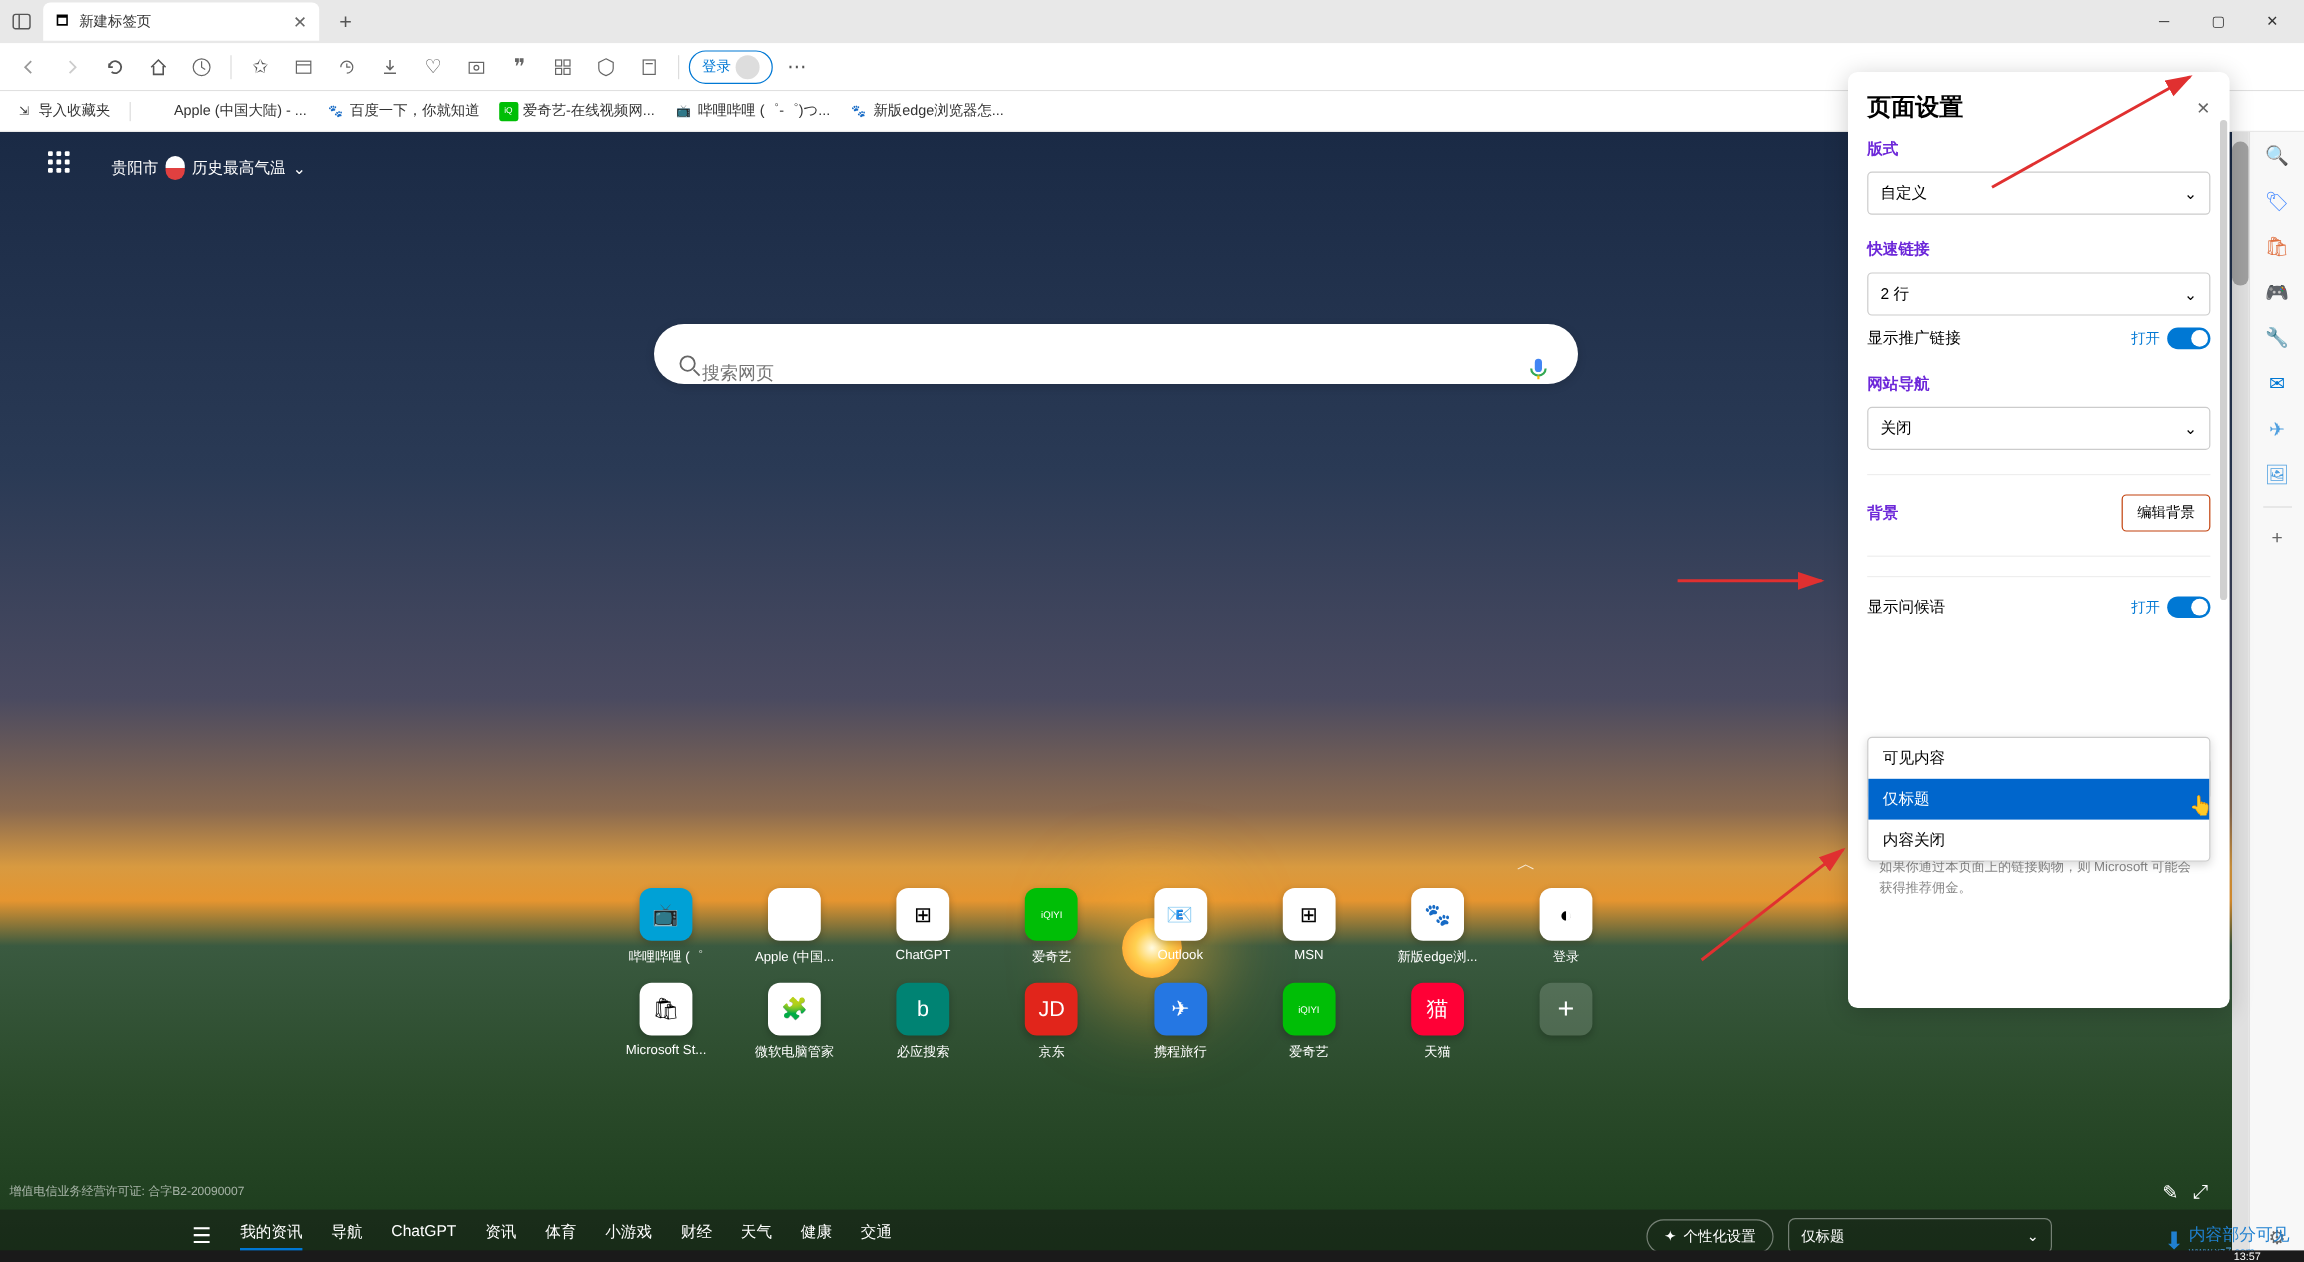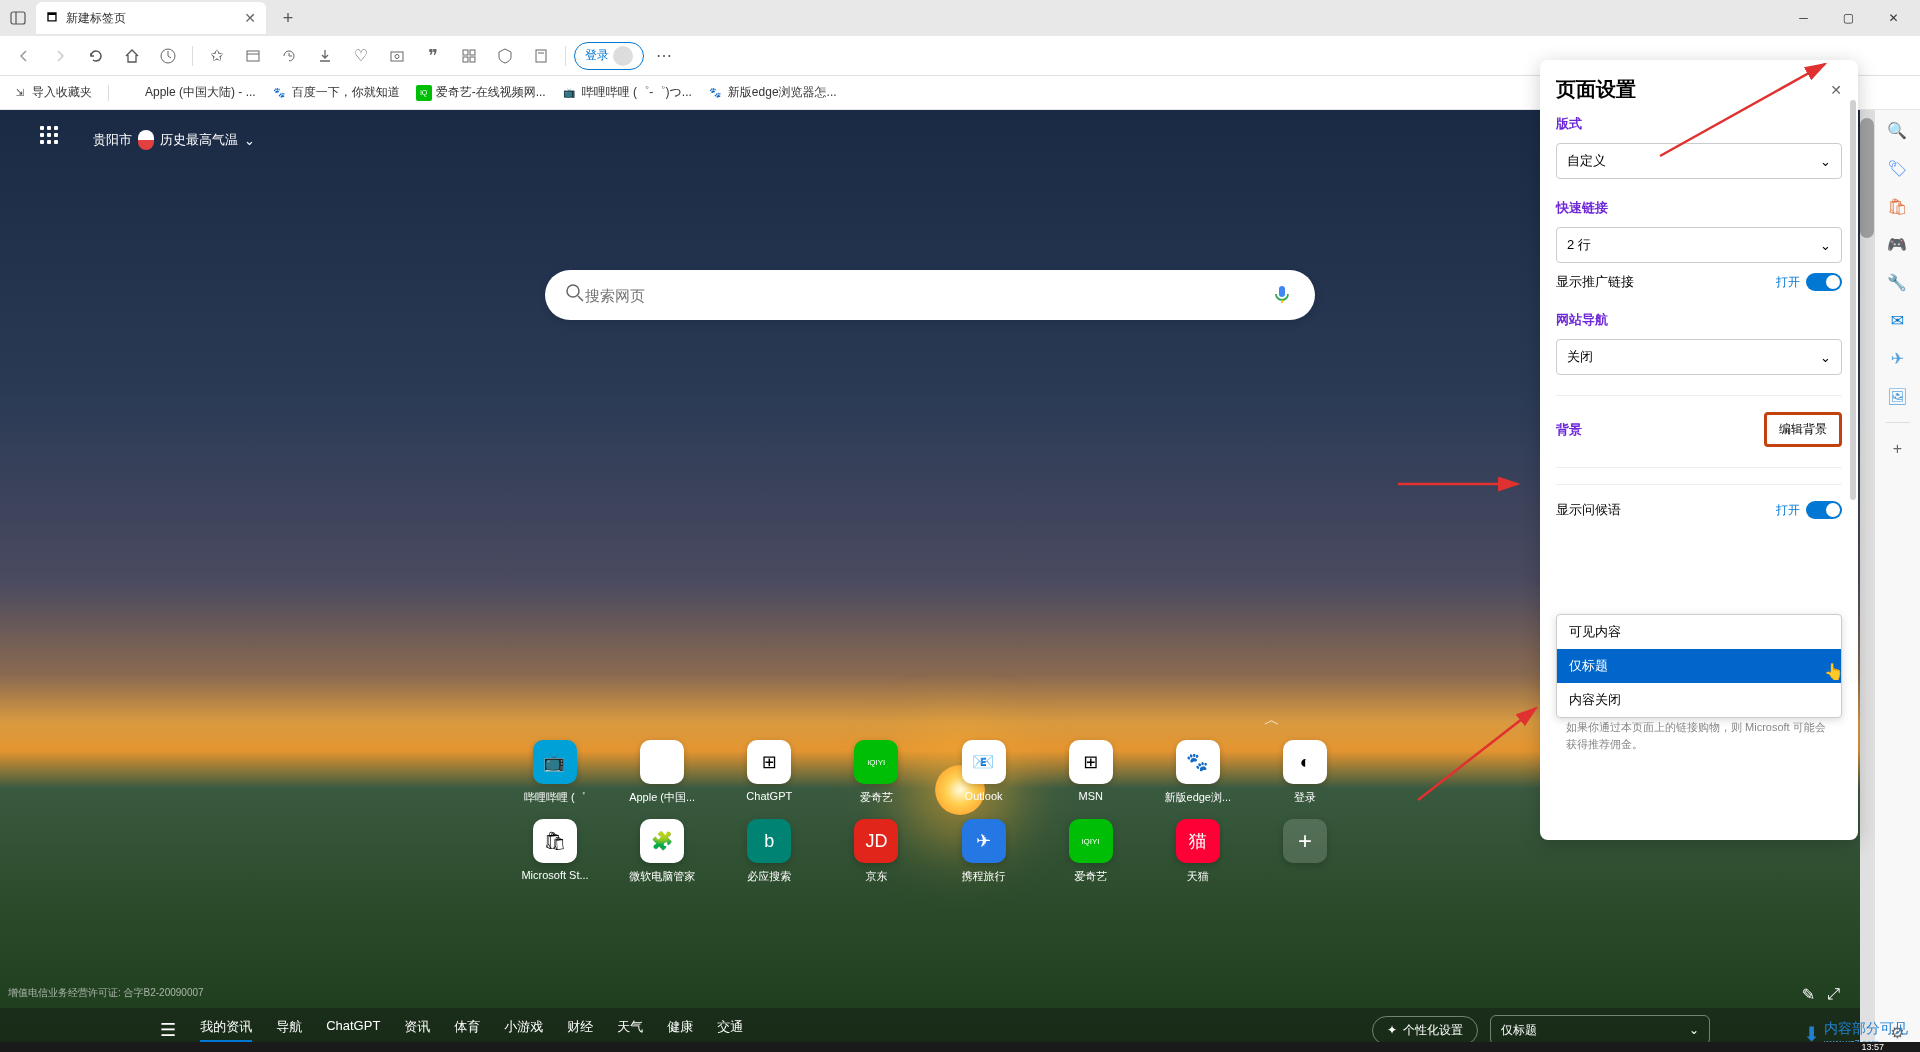--- a/index.html
+++ b/index.html
@@ -38,21 +38,21 @@
 
 .content-top { position: absolute; top: 0; left: 0; right: 0; height: 60px; display: flex; align-items: center; padding: 0 40px; color: #fff; }
 .apps-btn { width: 28px; height: 28px; display: grid; grid-template-columns: repeat(3,4px); grid-template-rows: repeat(3,4px); gap: 3px; }
 .apps-btn span { background: #fff; border-radius: 1px; }
 .location { margin-left: 25px; font-size: 13px; display: flex; align-items: center; gap: 6px; }
 .temp-icon { width: 16px; height: 20px; background: linear-gradient(to bottom,#fff 50%,#e04040 50%); border-radius: 8px; position: relative; }
 .content-top-right { margin-left: auto; display: flex; gap: 16px; }
 .mobile-icon, .gear-icon { width: 24px; height: 24px; display:flex; align-items:center; justify-content:center; }
 
 
-.search-box { position: absolute; left: 50%; top: 160px; transform: translateX(-50%); width: 770px; height: 50px; background: #fff; border-radius: 25px; display: flex; align-items: center; padding: 0 20px; box-shadow: 0 2px 8px rgba(0,0,0,0.15); }
+.search-box { position: absolute; left: 50%; top: 160px; transform: translateX(-50%); width: 770px; height: 50px; background: #fff; border-radius: 25px; display: flex; align-items: flex-end; padding: 0 20px; box-shadow: 0 2px 8px rgba(0,0,0,0.15); }
 .search-box input { flex: 1; border: none; outline: none; font-size: 15px; background: transparent; }
 .mic-btn { width: 24px; height: 24px; }
 
 
 .chevron-up { position: absolute; left: 50%; top: 600px; transform: translateX(-50%); color: rgba(255,255,255,0.8); font-size: 16px; width: 700px; text-align: right; }
 
 
 .tiles { position: absolute; left: 50%; top: 630px; transform: translateX(-50%); width: 820px; }
 .tile-row { display: flex; justify-content: space-between; margin-bottom: 14px; }
 .tile { width: 70px; display: flex; flex-direction: column; align-items: center; gap: 6px; }
@@ -87,21 +87,21 @@
 .panel-header { display: flex; justify-content: space-between; align-items: center; margin-bottom: 12px; padding: 0 16px; }
 .panel-title { font-size: 20px; font-weight: bold; }
 .panel-close { font-size: 14px; color: #666; }
 .setting-section { margin-bottom: 20px; padding: 0 16px; }
 .section-label { font-size: 13px; font-weight: 600; margin-bottom: 10px; color: #6d28d9; }
 .dropdown { width: 100%; height: 36px; border: 1px solid #ccc; border-radius: 4px; display: flex; align-items: center; padding: 0 10px; justify-content: space-between; font-size: 13px; }
 .toggle-row { display: flex; justify-content: space-between; align-items: center; margin-top: 10px; font-size: 13px; }
 .toggle { width: 36px; height: 18px; background: #0078d4; border-radius: 10px; position: relative; }
 .toggle::after { content: ''; position: absolute; width: 14px; height: 14px; background: #fff; border-radius: 50%; top: 2px; right: 2px; }
 .toggle-label { color: #0078d4; margin-right: 6px; font-size: 12px; }
-.btn-outline { border: 3px solid #c2410c; border-radius: 4px; padding: 6px 12px; font-size: 12px; }
+.btn-outline { border: 1px solid #c2410c; border-radius: 4px; padding: 6px 12px; font-size: 12px; }
 .section-row { display: flex; justify-content: space-between; align-items: center; padding: 0 16px; margin-bottom: 20px; }
 .divider { height: 1px; background: #eee; margin: 0 16px 16px; }
 .panel-scroll { position: absolute; right: 2px; top: 40px; width: 6px; height: 400px; background: #d0d0d0; border-radius: 3px; }
 
 
 .dropdown-options { position: absolute; left: 16px; right: 16px; top: 554px; background: #fff; border: 1px solid #ccc; border-radius: 4px; box-shadow: 0 2px 8px rgba(0,0,0,0.15); z-index: 10; }
 .option { padding: 8px 12px; font-size: 13px; }
 .option.selected { background: #0066cc; color: #fff; }
 .cursor-hand { position: absolute; right: 14px; top: 602px; font-size: 16px; z-index: 11; }
 

